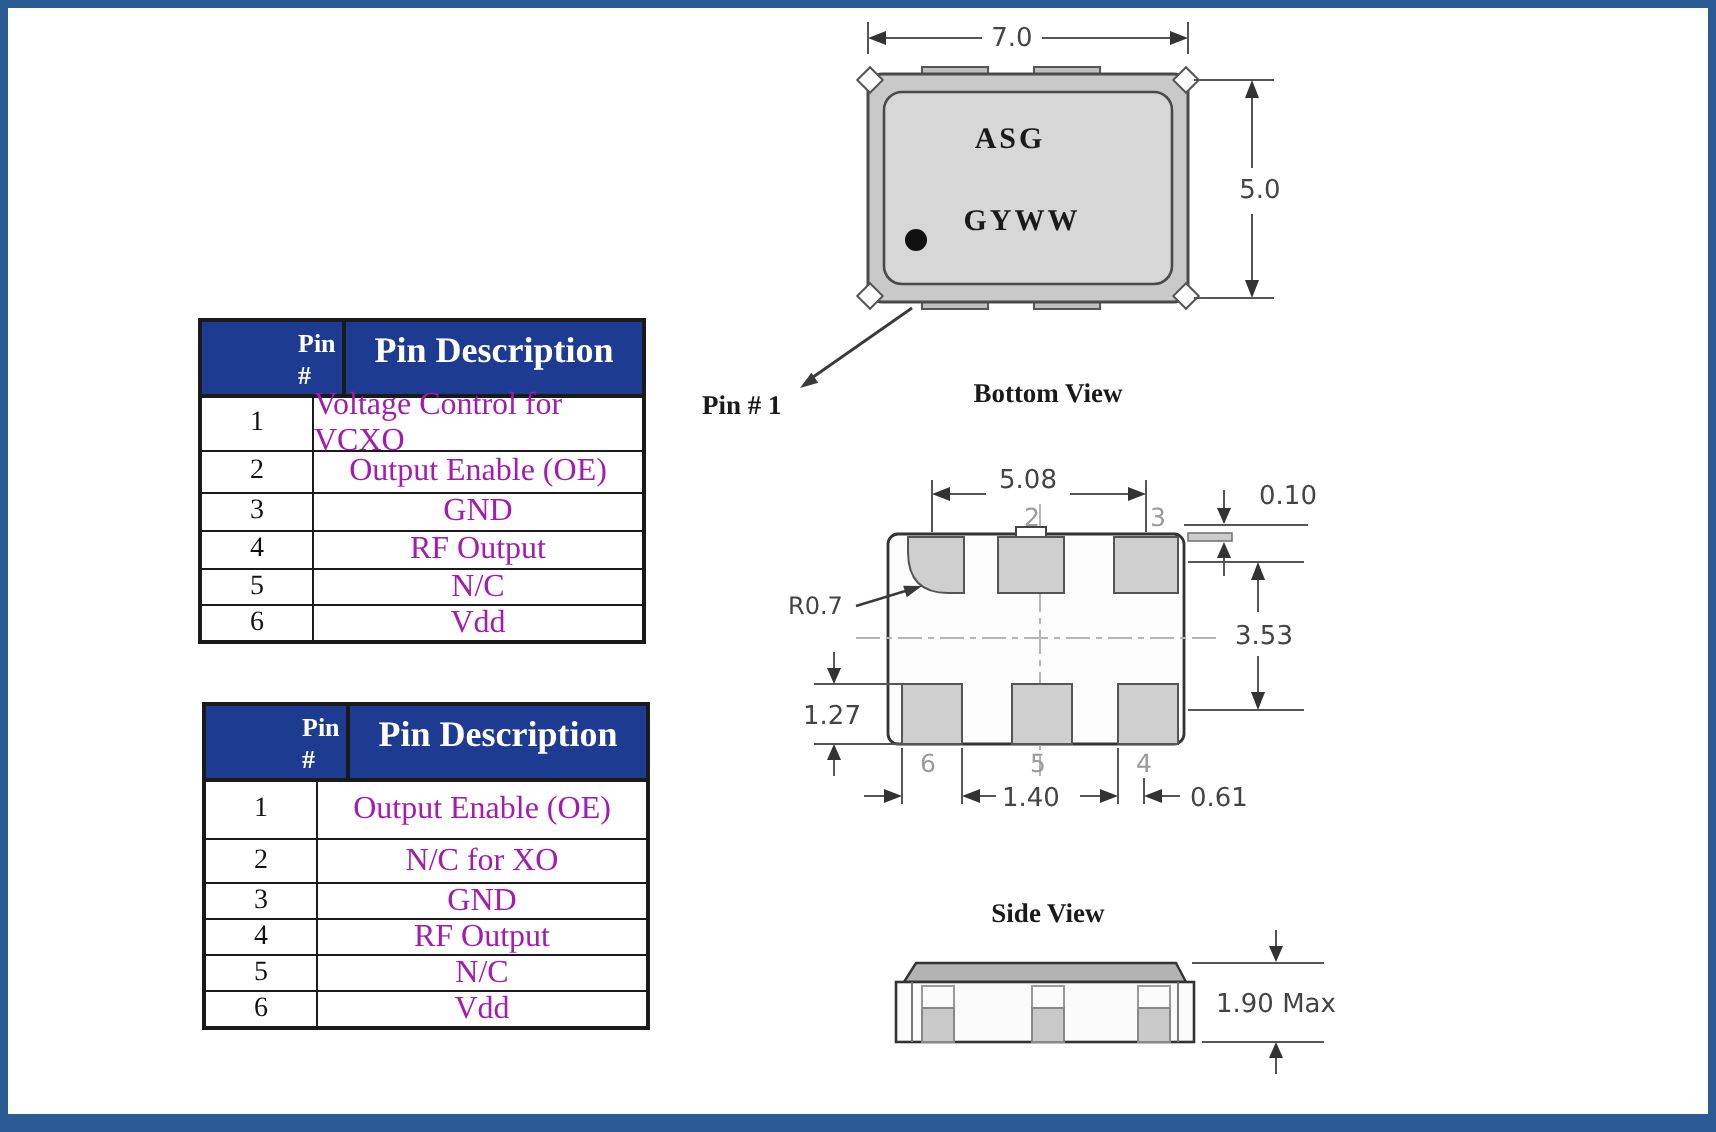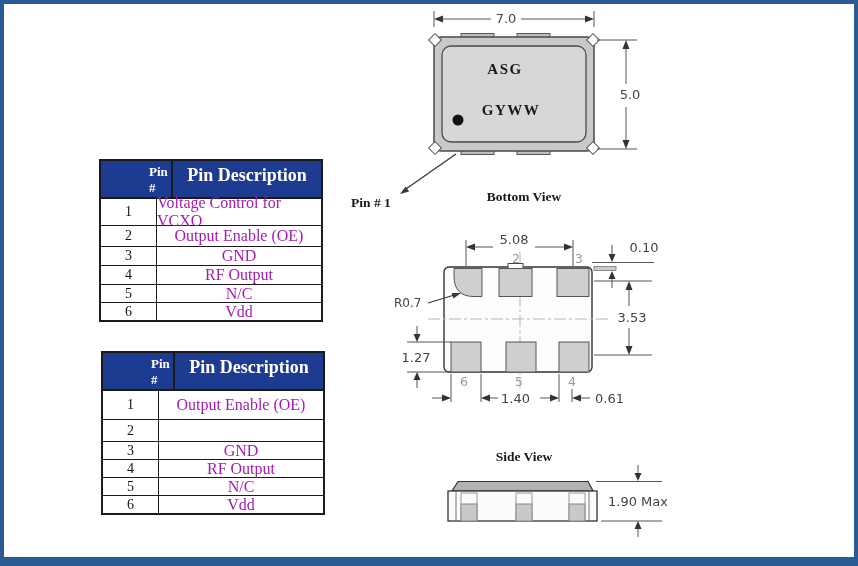--- a/index.html
+++ b/index.html
@@ -137,20 +137,21 @@
       <div class="th-desc">
         <div>Pin Description</div>
       </div>
     </div>
     <div class="tr r1">
         <div class="td-pin">1</div>
         <div class="td-desc">Output Enable (OE)</div>
       </div>
     <div class="tr r2">
         <div class="td-pin">2</div>
+        <div class="td-desc">N/C for XO</div>
       </div>
     <div class="tr r3">
         <div class="td-pin">3</div>
         <div class="td-desc">GND</div>
       </div>
     <div class="tr r4">
         <div class="td-pin">4</div>
         <div class="td-desc">RF Output</div>
       </div>
     <div class="tr r5">

